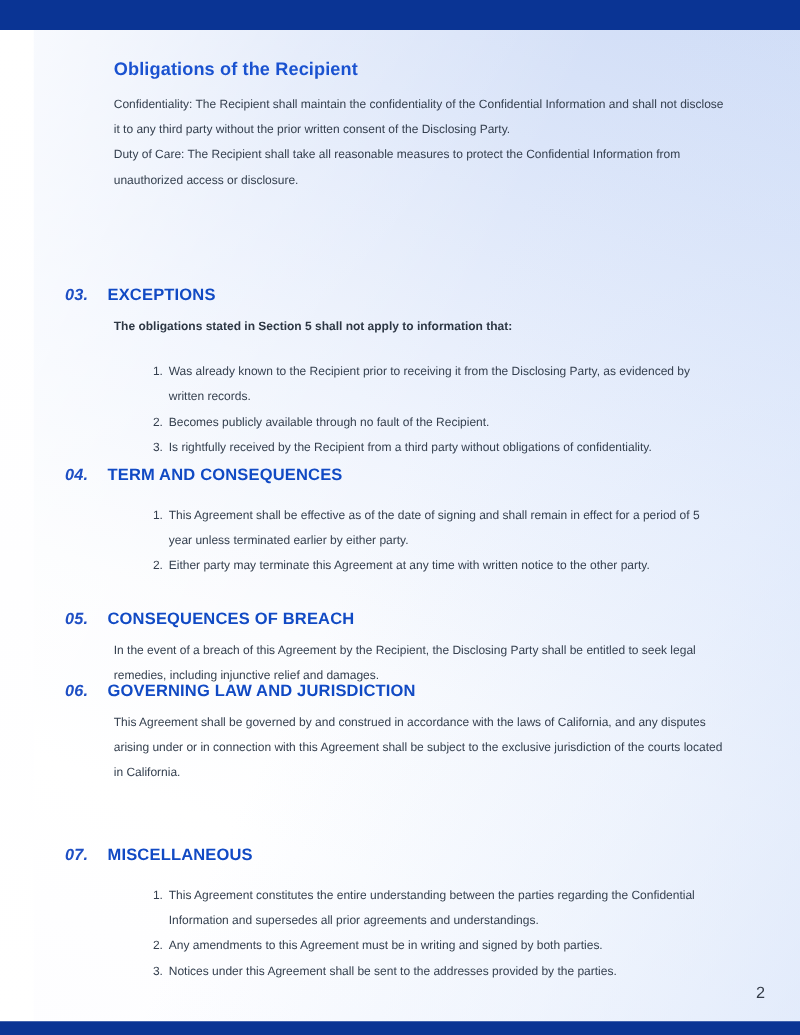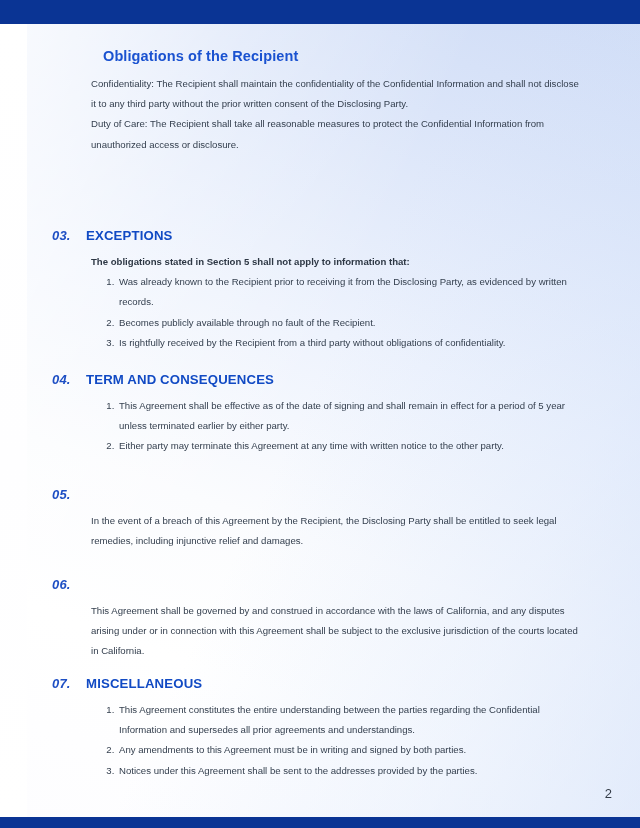--- a/index.html
+++ b/index.html
@@ -68,21 +68,21 @@
     position: absolute;
     top: 24px;
     left: 91px;
     width: 492px;
   }
   .intro-heading {
     color: #1a52d0;
     font-size: 14.5px;
     font-weight: bold;
     letter-spacing: 0.1px;
-    margin: 0 0 10px 12px;
+    margin: 0 0 10px 0;
   }
   .intro p {
     margin: 0;
     color: #35404f;
     font-size: 9.6px;
     line-height: 20.2px;
   }
 
   
   .section {
@@ -117,21 +117,21 @@
     color: #35404f;
     font-size: 9.6px;
     line-height: 20.2px;
   }
   .sec-body p { margin: 0; }
   .sec-lead {
     font-weight: bold;
     color: #2d3744;
   }
   ol.numlist {
-    margin: 0;
+    margin: 16px;
     padding-left: 26px;
     color: #35404f;
     font-size: 9.6px;
     line-height: 20.2px;
   }
   ol.numlist li {
     padding-left: 2px;
   }
   .page-number {
     position: absolute;
@@ -182,29 +182,31 @@
         <ol class="numlist">
           <li>This Agreement shall be effective as of the date of signing and shall remain in effect for a period of 5 year unless terminated earlier by either party.</li>
           <li>Either party may terminate this Agreement at any time with written notice to the other party.</li>
         </ol>
       </div>
     </div>
 
     <div class="section" style="top:463px;">
       <div class="sec-head">
         <span class="sec-num">05.</span>
+        <span class="sec-title">CONSEQUENCES OF BREACH</span>
       </div>
       <div class="sec-body">
         <p>In the event of a breach of this Agreement by the Recipient, the Disclosing Party shall be entitled to seek legal remedies, including injunctive relief and damages.</p>
       </div>
     </div>
 
-    <div class="section" style="top:553px;">
+    <div class="section" style="top:521px;">
       <div class="sec-head">
         <span class="sec-num">06.</span>
+        <span class="sec-title">GOVERNING LAW AND JURISDICTION</span>
       </div>
       <div class="sec-body">
         <p>This Agreement shall be governed by and construed in accordance with the laws of California, and any disputes arising under or in connection with this Agreement shall be subject to the exclusive jurisdiction of the courts located in California.</p>
       </div>
     </div>
 
     <div class="section" style="top:652px;">
       <div class="sec-head">
         <span class="sec-num">07.</span>
         <span class="sec-title">MISCELLANEOUS</span>

